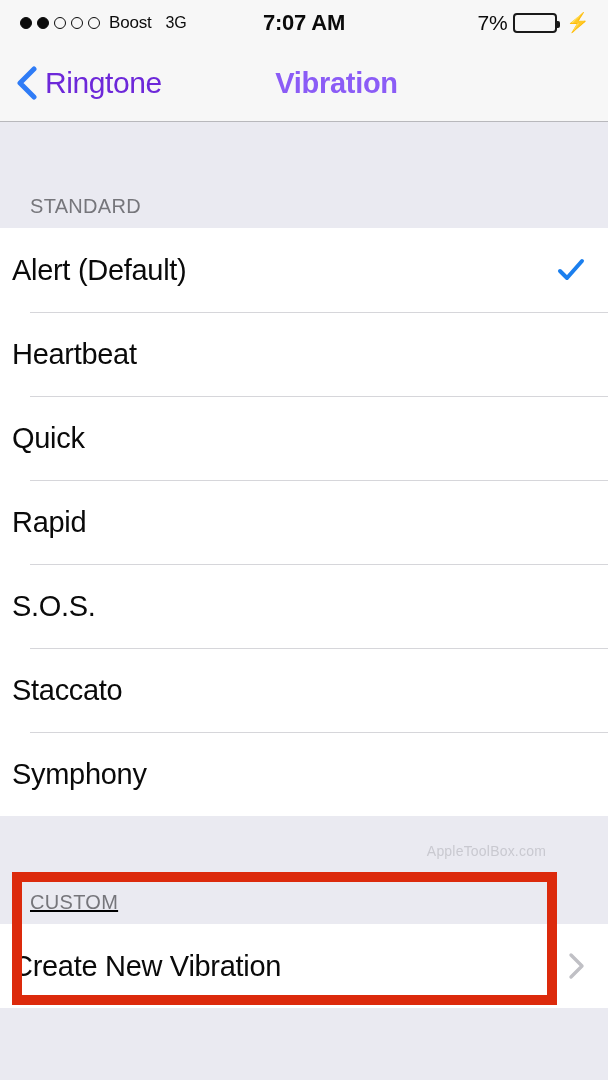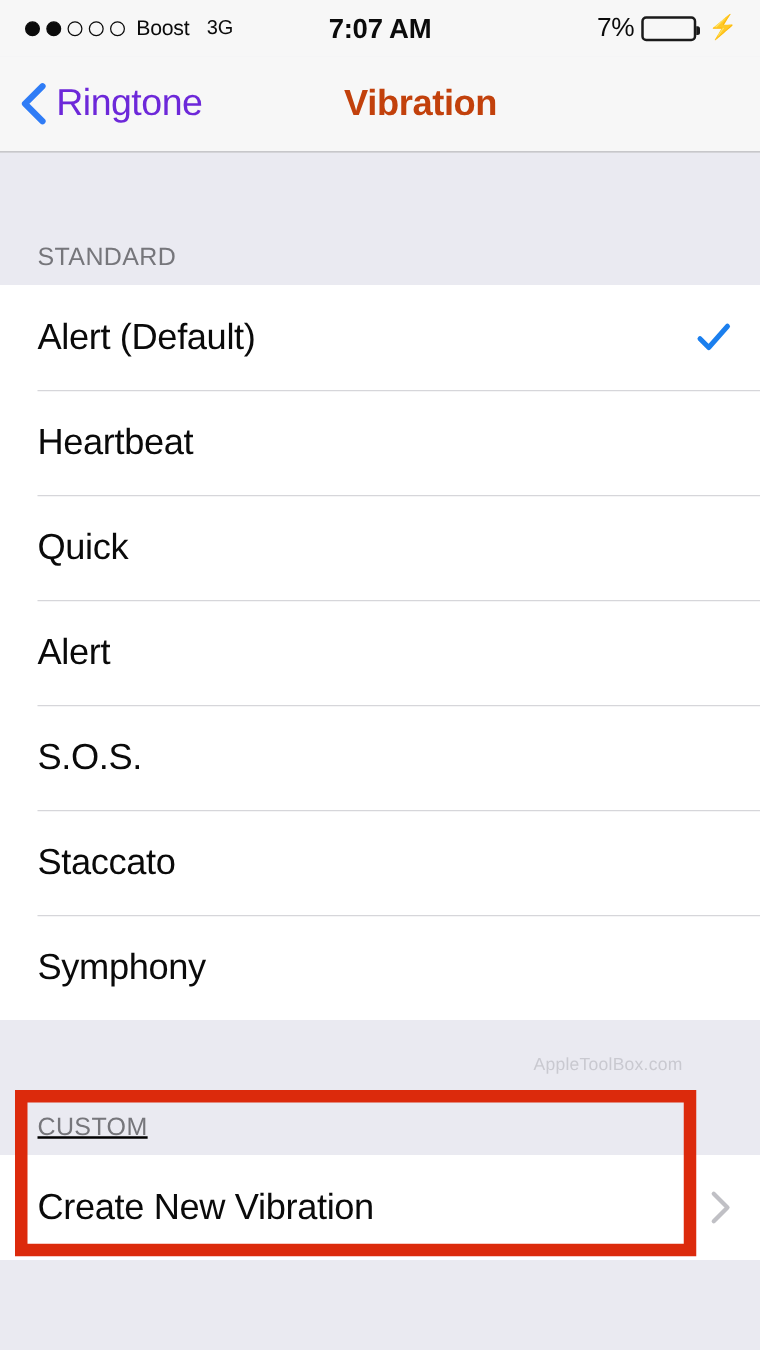--- a/index.html
+++ b/index.html
@@ -57,38 +57,38 @@
     padding-left:16px; cursor:pointer;
     position:relative; z-index:3;
   }
   .chev-back { width:22px; height:34px; display:block; }
   .back-label {
     font-size:30px; color:#6d28d9; letter-spacing:-0.4px;
   }
   .nav-title {
     position:absolute; left:17px; right:0; top:0; height:77px;
     display:flex; align-items:center; justify-content:center;
-    font-size:29px; font-weight:bold; color:#c2410c; letter-spacing:-0.3px;
+    font-size:29px; font-weight:bold; color:#8b5cf6; letter-spacing:-0.3px;
     pointer-events:none;
     padding-left:48px;
   }
 
   
   .group-gap { background:#0c4a6e; }
   .section-header {
     background:#EAEAF1;
     font-size:20px; color:#76767B; letter-spacing:0.3px;
     padding:0 0 10px 30px;
     display:flex; align-items:flex-end;
     height:100%;
   }
   .list { background:#FFFFFF; }
   .row {
     height:84px; display:flex; align-items:center;
-    padding:0 22px 0 30px; background:#FFFFFF;
+    padding:0 22px 0 12px; background:#FFFFFF;
     position:relative; cursor:pointer;
   }
   .row + .row::before {
     content:""; position:absolute; left:30px; right:0; top:0;
     height:1px; background:#D6D6DA;
   }
   .row-label { font-size:29px; color:#0A0A0A; letter-spacing:-0.3px; }
   .check { margin-left:auto; width:30px; height:30px; display:block; }
   .chev-row { margin-left:auto; width:18px; height:30px; display:block; }
 
@@ -159,21 +159,21 @@
 
     <div class="row">
       <span class="row-label">Heartbeat</span>
     </div>
 
     <div class="row">
       <span class="row-label">Quick</span>
     </div>
 
     <div class="row">
-      <span class="row-label">Alert</span>
+      <span class="row-label">Rapid</span>
     </div>
 
     <div class="row">
       <span class="row-label">S.O.S.</span>
     </div>
 
     <div class="row">
       <span class="row-label">Staccato</span>
     </div>
 

